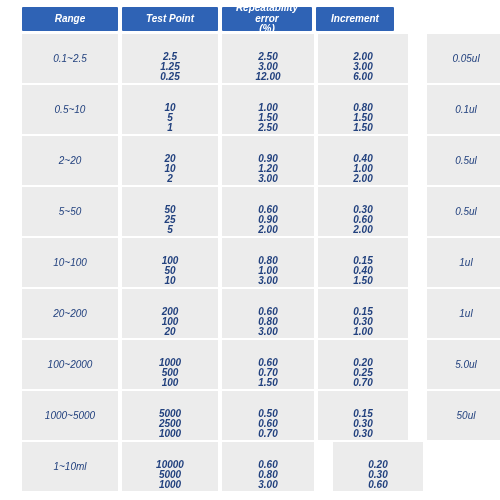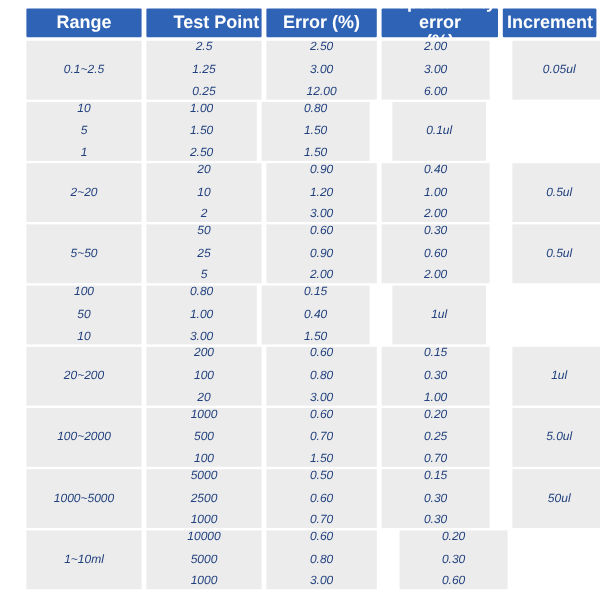--- a/index.html
+++ b/index.html
@@ -27,38 +27,39 @@
   
   .header-row {
     display: flex;
     height: 24px;
     flex: 0 0 auto;
     margin-bottom: 3px;
   }
   .header-cell {
     background: #2f63b5;
     color: #ffffff;
+    font-style: italic;
     font-weight: bold;
-    font-size: 15px;
+    font-size: 10px;
     display: flex;
     align-items: center;
     justify-content: center;
     text-align: center;
     line-height: 1.05;
     margin-right: 4px;
     border-radius: 1px;
     box-sizing: border-box;
     padding: 0 2px;
   }
   .header-cell:last-child { margin-right: 4px; align-items: center; }
   .header-cell .hdr-sub { display: block; }
 
   
   .col-range      { flex: 0 0 96px; justify-content: center; }
-  .col-testpoint  { flex: 0 0 96px; justify-content: flex-end; }
+  .col-testpoint  { flex: 0 0 96px; }
   .col-error      { flex: 0 0 92px; }
   .col-repeat     { flex: 0 0 90px; }
   .col-increment  { flex: 0 0 78px; }
 
   
   .table-body {
     flex: 1 1 auto;
     display: flex;
     flex-direction: column;
   }
@@ -85,43 +86,41 @@
 
   .merged-cell {
     display: flex;
     align-items: center;
     justify-content: center;
   }
 
   .stack-cell {
     display: flex;
     flex-direction: column;
-    justify-content: space-between;
+    justify-content: flex-end;
     align-items: center;
     padding: 1px 0;
+    font-weight: bold;
   }
   .stack-cell .sub-val {
     line-height: 1;
     text-align: center;
   }
 </style>
 </head>
 <body>
 
 <div class="spec-table">
 
   <div class="header-row">
     <div class="header-cell col-range">
       <span>Range</span>
     </div>
     <div class="header-cell col-testpoint">
       <span>Test Point</span>
-    </div>
-    <div class="header-cell col-error">
-      <span>Error  (%)</span>
     </div>
     <div class="header-cell col-repeat">
       <span>
         <span class="hdr-sub">Repeatability error</span>
         <span class="hdr-sub">(%)</span>
       </span>
     </div>
     <div class="header-cell col-increment">
       <span>Increment</span>
     </div>
@@ -143,20 +142,21 @@
       </div>
       <div class="data-cell stack-cell col-repeat">
         <span class="sub-val">2.00</span>
         <span class="sub-val">3.00</span>
         <span class="sub-val">6.00</span>
       </div>
       <div class="data-cell merged-cell col-increment">0.05ul</div>
     </div>
 
     <div class="group-row">
+      <div class="data-cell merged-cell col-range">0.5~10</div>
       <div class="data-cell stack-cell col-testpoint">
         <span class="sub-val">10</span>
         <span class="sub-val">5</span>
         <span class="sub-val">1</span>
       </div>
       <div class="data-cell stack-cell col-error">
         <span class="sub-val">1.00</span>
         <span class="sub-val">1.50</span>
         <span class="sub-val">2.50</span>
       </div>
@@ -202,20 +202,21 @@
       </div>
       <div class="data-cell stack-cell col-repeat">
         <span class="sub-val">0.30</span>
         <span class="sub-val">0.60</span>
         <span class="sub-val">2.00</span>
       </div>
       <div class="data-cell merged-cell col-increment">0.5ul</div>
     </div>
 
     <div class="group-row">
+      <div class="data-cell merged-cell col-range">10~100</div>
       <div class="data-cell stack-cell col-testpoint">
         <span class="sub-val">100</span>
         <span class="sub-val">50</span>
         <span class="sub-val">10</span>
       </div>
       <div class="data-cell stack-cell col-error">
         <span class="sub-val">0.80</span>
         <span class="sub-val">1.00</span>
         <span class="sub-val">3.00</span>
       </div>

